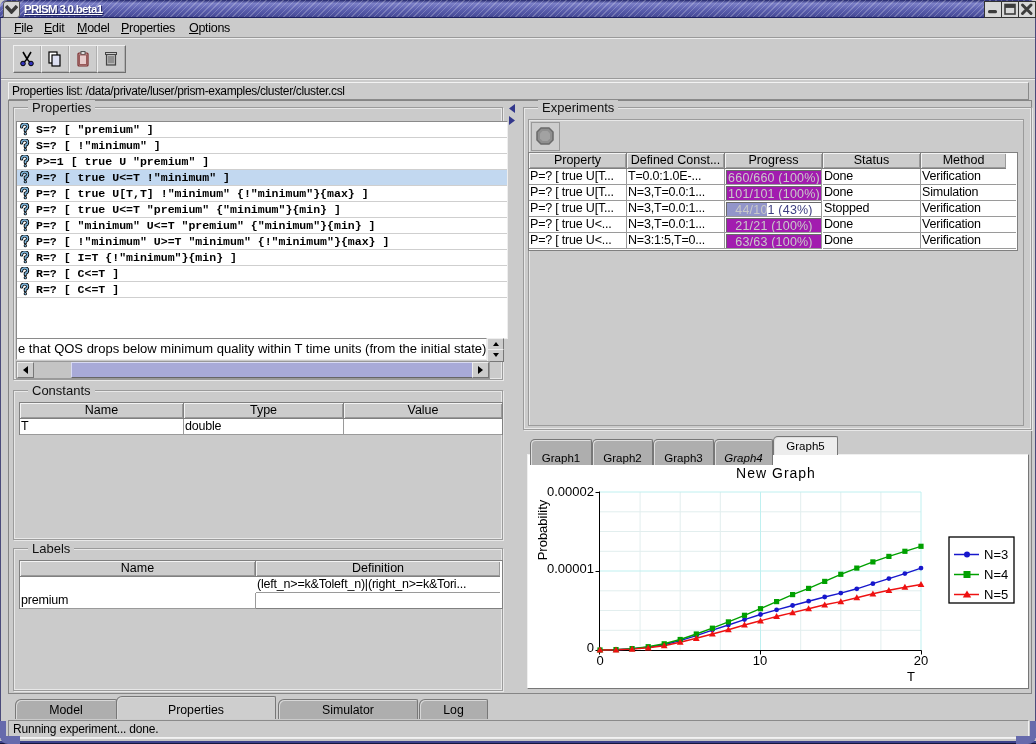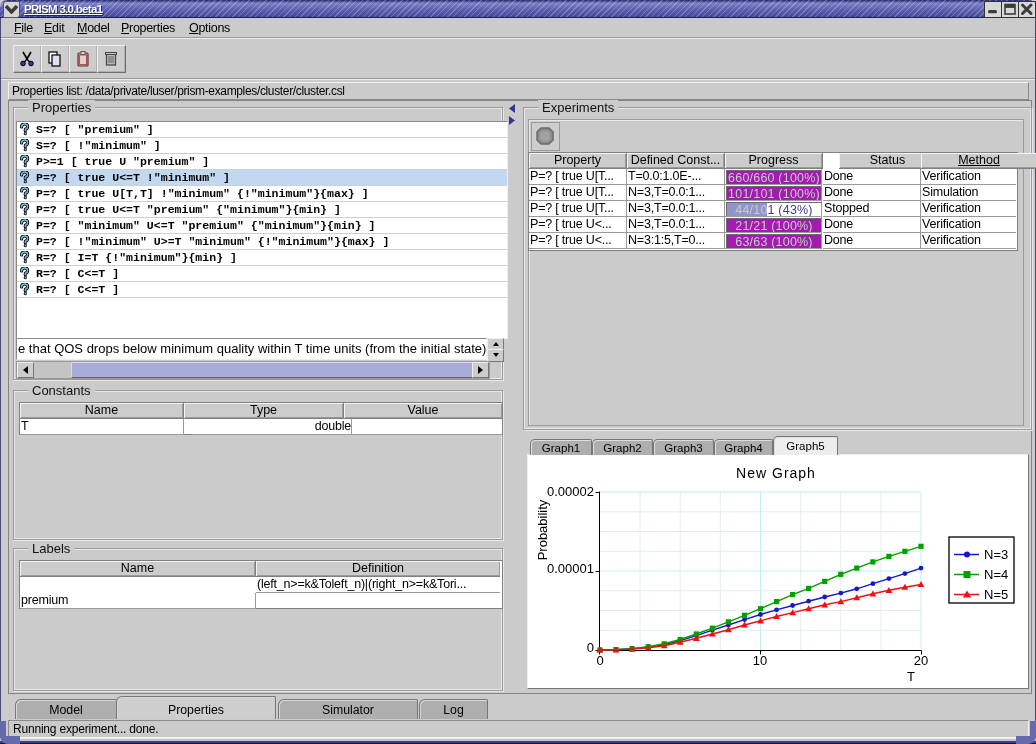--- a/index.html
+++ b/index.html
@@ -50,21 +50,21 @@
 
 .pcell{padding:0;}
 .pbar{position:absolute;left:1px;top:1px;width:94px;height:13px;border:1px solid #6a6a6a;font-size:12.5px;letter-spacing:0.2px;}
 .pbar.full{background:#a21caf;}
 .pbar.full span{position:absolute;width:100%;text-align:center;top:0;color:#c9c9c9;}
 .pbar.part{background:#fff;}
 .pbar.part .t1{position:absolute;width:100%;text-align:center;top:0;color:#3d3d80;clip-path:inset(0 0 0 43%);}
 .pbar.part .fillc{position:absolute;left:0;top:0;height:100%;width:43%;background:#9295ca;overflow:hidden;}
 .pbar.part .t2{position:absolute;width:94px;text-align:center;top:0;color:#c9c9c9;}
 
-.gtab{position:absolute;top:3px;height:13px;padding-top:2px;box-sizing:content-box;text-align:center;font-size:11.5px;background:#aeaeae;border:1px solid #777;border-bottom:none;border-radius:5px 2px 0 0;box-shadow:inset 1px 1px 0 #dedede;}
+.gtab{position:absolute;top:3px;height:13px;padding-top:12px;box-sizing:content-box;text-align:center;font-size:11.5px;background:#aeaeae;border:1px solid #777;border-bottom:none;border-radius:5px 2px 0 0;box-shadow:inset 1px 1px 0 #dedede;}
 .gtab.sel{background:#ededed;top:0px;height:15px;padding-top:3px;z-index:2;}
 
 .btab{position:absolute;font-size:12.3px;box-sizing:content-box;text-align:center;border:1px solid #787878;border-bottom:none;border-radius:6px 2px 0 0;background:#aeaeae;box-shadow:inset 1px 1px 0 #d8d8d8;}
 .btab.sel{background:#cecece;}
 #statusbar{left:8px;top:720px;width:1019px;height:16px;background:#cbcbcb;border:1px solid;border-color:#8a8a8a #f2f2f2 #f2f2f2 #8a8a8a;font-size:12px;letter-spacing:-0.2px;}
 #statusbar span{position:absolute;left:4px;top:1px;}
 
 #framebot{left:0;top:738px;width:1036px;height:6px;background:linear-gradient(#ececec 0 1px,#c4c4c4 1px 50%,#3c408a 50% 83%,#16183e 83% 100%);}
 </style>
 </head>
@@ -208,21 +208,21 @@
 </div>
 </div>
 
 <div class="tpanel abs" style="left:13px;top:390px;width:488px;height:148px;">
 <span class="ptitle">Constants</span>
 <div class="jtable" style="left:5px;top:11px;width:482px;height:31px;">
 <div class="th" style="left:0;width:163px;">Name</div>
 <div class="th" style="left:164px;width:159px;">Type</div>
 <div class="th" style="left:324px;width:158px;border-right:none;">Value</div>
 <div class="td" style="left:0;top:16px;width:162px;">T</div>
-<div class="td" style="left:172px;top:16px;width:158px;text-align:right;">double</div>
+<div class="td" style="left:164px;top:16px;width:158px;">double</div>
 <div class="td" style="left:324px;top:16px;width:157px;border-right:none;">&nbsp;</div>
 </div>
 </div>
 
 <div class="tpanel abs" style="left:13px;top:548px;width:488px;height:141px;">
 <span class="ptitle">Labels</span>
 <div class="jtable" style="left:5px;top:11px;width:482px;height:47px;">
 <div class="th" style="left:0;width:235px;">Name</div>
 <div class="th" style="left:236px;width:244px;border-right:none;">Definition</div>
 <div class="td" style="left:236px;top:16px;width:243px;border-right:none;">(left_n&gt;=k&amp;Toleft_n)|(right_n&gt;=k&amp;Tori...</div>
@@ -242,22 +242,22 @@
 <div style="position:absolute;left:7px;top:14px;width:27px;height:27px;background:#cdcdcd;border:1px solid #999;">
 <svg width="27" height="27">
         <polygon points="9,5 17,5 21,9 21,17 17,21 9,21 5,17 5,9" fill="#8f8f8f" stroke="#6a6a6a" stroke-width="1.5"></polygon>
         <polygon points="10.5,8 15.5,8 18,10.5 18,15.5 15.5,18 10.5,18 8,15.5 8,10.5" fill="#a2a2a2"></polygon>
       </svg>
 </div>
 <div class="jtable" id="exptable" style="left:4px;top:44px;width:488px;height:97px;">
 <div class="th" style="left:0;width:97px;">Property</div>
 <div class="th" style="left:98px;width:97px;">Defined Const...</div>
 <div class="th" style="left:196px;width:97px;">Progress</div>
-<div class="th" style="left:310px;width:97px;">Status</div>
-<div class="th" style="left:392px;width:116px;border-right:none;text-decoration:underline;">Method</div>
+<div class="th" style="left:294px;width:97px;">Status</div>
+<div class="th" style="left:392px;width:85px;border-right:none;">Method</div>
 <div class="td" style="left:0;top:16px;width:96px;">P=? [ true U[T...</div>
 <div class="td" style="left:98px;top:16px;width:96px;">T=0.0:1.0E-...</div>
 <div class="td pcell" style="left:196px;top:16px;width:96px;"><div class="pbar full"><span>660/660 (100%)</span></div></div>
 <div class="td" style="left:294px;top:16px;width:96px;">Done</div>
 <div class="td" style="left:392px;top:16px;width:94px;border-right:none;">Verification</div>
 <div class="td" style="left:0;top:32px;width:96px;">P=? [ true U[T...</div>
 <div class="td" style="left:98px;top:32px;width:96px;">N=3,T=0.0:1...</div>
 <div class="td pcell" style="left:196px;top:32px;width:96px;"><div class="pbar full"><span>101/101 (100%)</span></div></div>
 <div class="td" style="left:294px;top:32px;width:96px;">Done</div>
 <div class="td" style="left:392px;top:32px;width:94px;border-right:none;">Simulation</div>
@@ -278,21 +278,21 @@
 <div class="td" style="left:392px;top:80px;width:94px;border-right:none;">Verification</div>
 </div>
 </div>
 
 <div class="abs" style="left:523px;top:432px;width:507px;height:258px;"></div>
 <div id="graphwhite" class="abs" style="left:527px;top:454px;width:500px;height:233px;background:#fff;border:1px solid;border-color:#efefef #777 #777 #efefef;"></div>
 <div id="gtabs" class="abs" style="left:527px;top:436px;width:500px;height:18px;">
 <div class="gtab" style="left:3px;width:60px;">Graph1</div>
 <div class="gtab" style="left:65px;width:59px;">Graph2</div>
 <div class="gtab" style="left:126px;width:59px;">Graph3</div>
-<div class="gtab" style="left:187px;width:57px;">Graph4</div>
+<div class="gtab" style="left:187px;width:57px;font-style:italic;">Graph4</div>
 <div class="gtab sel" style="left:246px;width:63px;">Graph5</div>
 </div>
 <svg id="chart" class="abs" style="left:527px;top:454px;" width="500" height="233" viewBox="0 0 500 233">
 <g stroke="#e2eeee" stroke-width="1">
 <path d="M113.1 38 V196 M153.2 38 V196 M193.3 38 V196 M273.7 38 V196 M313.8 38 V196 M353.9 38 V196"></path>
 <path d="M73 57.8 H394 M73 77.5 H394 M73 97.3 H394 M73 136.8 H394 M73 156.5 H394 M73 176.3 H394"></path>
 </g>
 <g stroke="#bff0f0" stroke-width="1">
 <path d="M233.5 38 V196 M394 38 V196 M73 38 H394 M73 117 H394"></path>
 </g>

